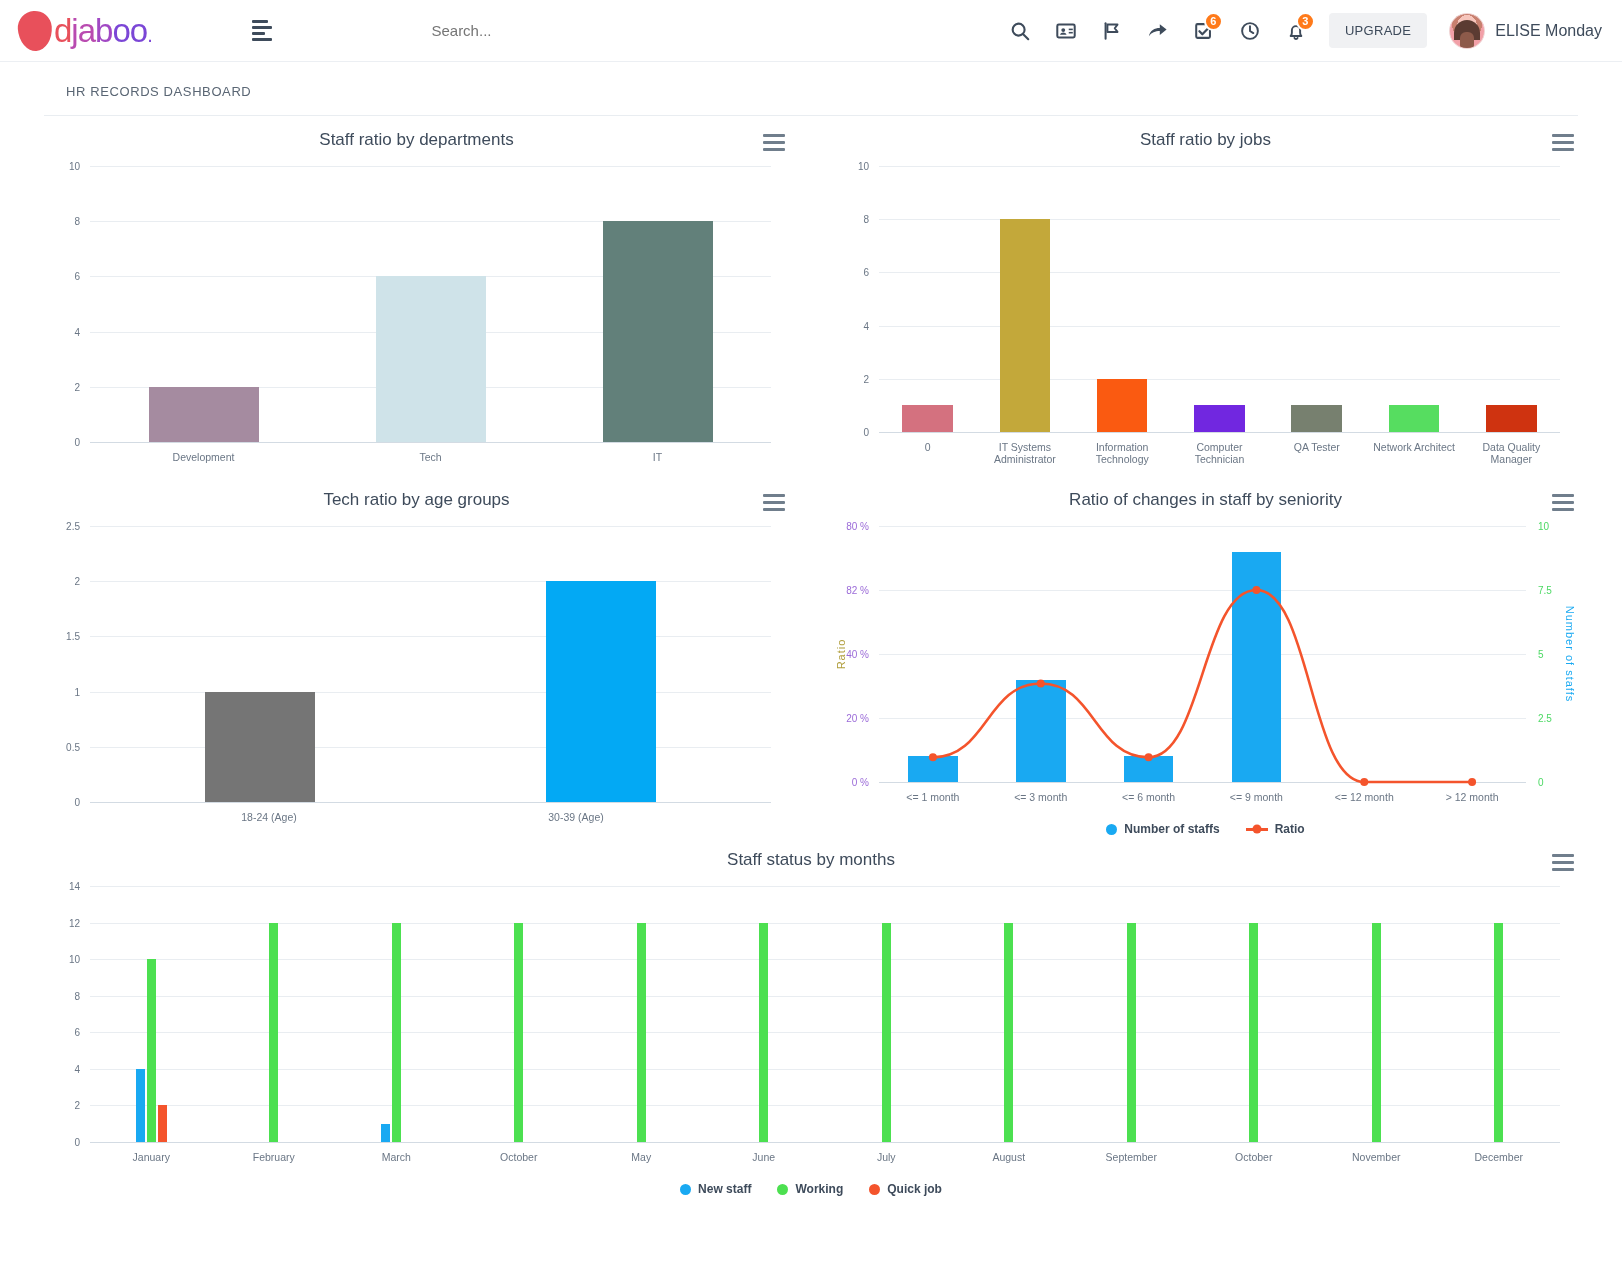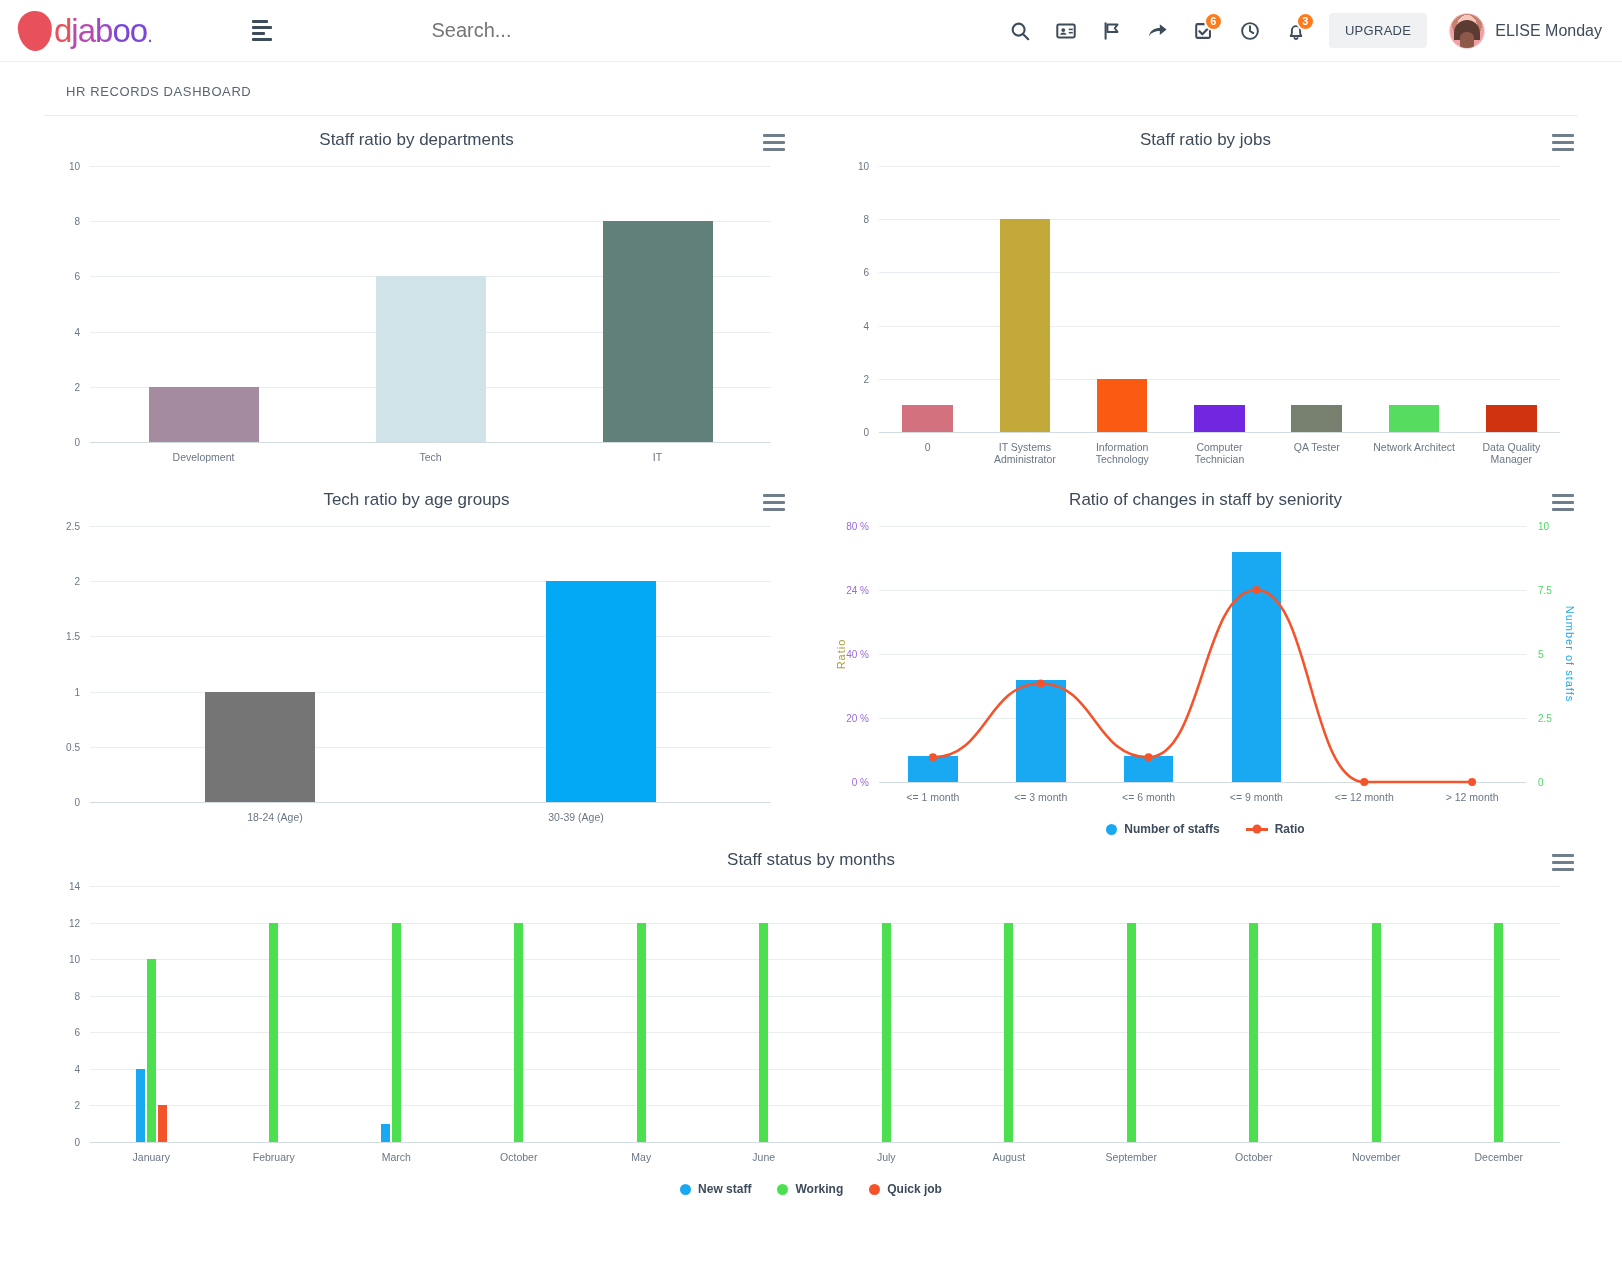--- a/index.html
+++ b/index.html
@@ -41,21 +41,21 @@
   .ham-btn i:nth-child(1){width:16px;}
   .ham-btn i:nth-child(2){width:20px;}
   .ham-btn i:nth-child(3){width:13px;}
   .ham-btn i:nth-child(4){width:20px;}
 
   .search-box {
     flex:1; display:flex; justify-content:center;
   }
   .search-input {
     border:none; outline:none; background:transparent;
-    font-size:20px; color:#9aa6b4; width:300px; text-align:left;
+    font-size:15px; color:#9aa6b4; width:300px; text-align:left;
     font-family:"Liberation Sans", sans-serif;
     margin-left:-120px;
   }
 
   .header-right { display:flex; align-items:center; padding-right:20px; gap:0px; }
   .hicon {
     width:46px; height:46px; display:flex; align-items:center; justify-content:center;
     position:relative; cursor:pointer; color:#3e4b5b;
   }
   .hicon svg { display:block; }
@@ -309,21 +309,21 @@
           <div class="gridline" style="left:46px;top:175.6px;width:681px;"></div>
           <div class="yaxis-label" style="top:175.6px;width:36px;">1</div>
           <div class="gridline" style="left:46px;top:120.4px;width:681px;"></div>
           <div class="yaxis-label" style="top:120.4px;width:36px;">1.5</div>
           <div class="gridline" style="left:46px;top:65.19999999999999px;width:681px;"></div>
           <div class="yaxis-label" style="top:65.19999999999999px;width:36px;">2</div>
           <div class="gridline" style="left:46px;top:10px;width:681px;"></div>
           <div class="yaxis-label" style="top:10px;width:36px;">2.5</div>
           <div class="axisline" style="left:46px;top:286px;width:681px;"></div>
           <div class="bar" style="left:161.25px;bottom:34px;width:110px;height:110.4px;background:#757575;"></div>
-          <div class="xlabel" style="left:231px;top:295px;width:334.5px;">18-24 (Age)</div>
+          <div class="xlabel" style="left:225px;top:295px;width:334.5px;">18-24 (Age)</div>
           <div class="bar" style="left:501.75px;bottom:34px;width:110px;height:220.8px;background:#03a9f4;"></div>
           <div class="xlabel" style="left:532px;top:295px;width:334.5px;">30-39 (Age)</div>
         </div>
     </div>
   </div>
 
   <div class="cell-half">
     <div class="panel">
       <div class="panel-title">Ratio of changes in staff by seniority</div>
       <div class="ctx-menu">
@@ -331,21 +331,21 @@
           <i></i>
           <i></i>
         </div>
       <div class="plot" id="plot-3" style="height:300px;">
           <div class="yaxis-label" style="top:266px;width:36px;color:#9b6bd8;">0 %</div>
           <div class="gridline" style="left:46px;top:202px;width:647px;"></div>
           <div class="yaxis-label" style="top:202px;width:36px;color:#9b6bd8;">20 %</div>
           <div class="gridline" style="left:46px;top:138px;width:647px;"></div>
           <div class="yaxis-label" style="top:138px;width:36px;color:#9b6bd8;">40 %</div>
           <div class="gridline" style="left:46px;top:74px;width:647px;"></div>
-          <div class="yaxis-label" style="top:74px;width:36px;color:#9b6bd8;">24 %</div>
+          <div class="yaxis-label" style="top:74px;width:36px;color:#9b6bd8;">82 %</div>
           <div class="gridline" style="left:46px;top:10px;width:647px;"></div>
           <div class="yaxis-label" style="top:10px;width:36px;color:#9b6bd8;">80 %</div>
           <div class="axisline" style="left:46px;top:266px;width:647px;"></div>
           <div class="yaxis-label right" style="top:266px;width:40px;color:#4cd964;">0</div>
           <div class="yaxis-label right" style="top:202px;width:40px;color:#4cd964;">2.5</div>
           <div class="yaxis-label right" style="top:138px;width:40px;color:#4cd964;">5</div>
           <div class="yaxis-label right" style="top:74px;width:40px;color:#4cd964;">7.5</div>
           <div class="yaxis-label right" style="top:10px;width:40px;color:#4cd964;">10</div>
           <div class="axis-name" style="right:2px;top:138px;transform:translateY(-50%);color:#19a9f2;">Number of staffs</div>
           <div class="axis-name" style="left:2px;top:138px;transform:translateY(-50%) rotate(180deg);color:#b09e3c;">Ratio</div>

